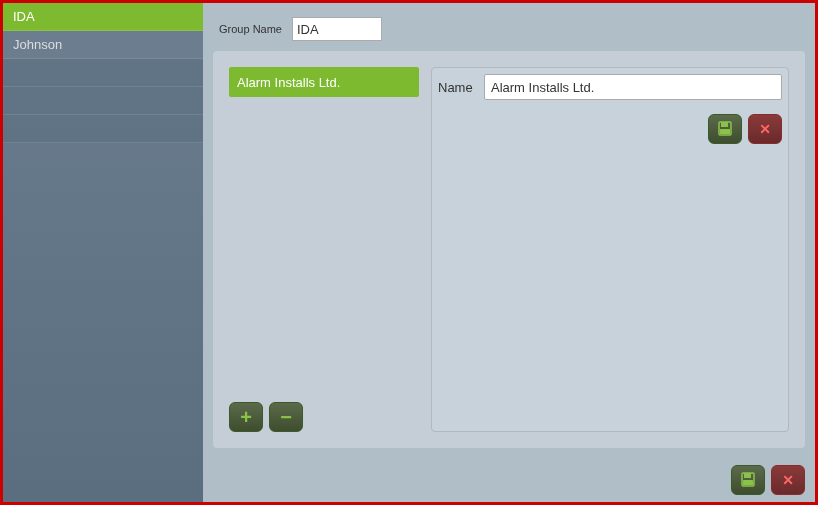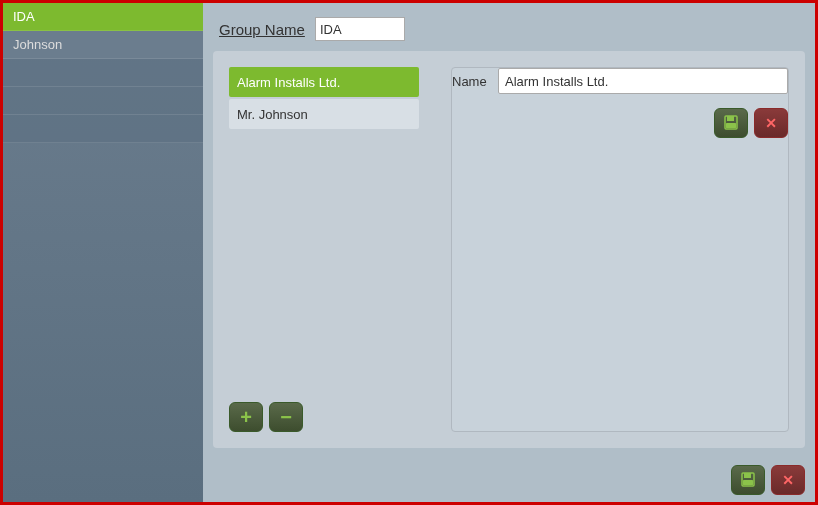--- a/index.html
+++ b/index.html
@@ -65,24 +65,23 @@
       line-height: 1.1;
     }
 
     .group-name-row {
       display: flex;
       align-items: center;
       margin-top: 6px;
       margin-bottom: 4px;
     }
     .group-name-label {
-      font-size: 15px;
+      font-size: 11px;
       color: #333;
       margin-right: 10px;
-      text-decoration: underline;
     }
     .group-name-input {
       width: 90px;
       height: 24px;
       border: 1px solid #aaa;
       background: #fff;
       padding: 2px 4px;
       font-size: 13px;
       color: #333;
       outline: none;
@@ -94,21 +93,21 @@
       background: #c5ced6;
       margin: 0 10px 10px 10px;
       border-radius: 4px;
       display: flex;
       flex-direction: column;
       padding: 16px;
     }
 
     .two-col {
       display: flex;
-      gap: 32px;
+      gap: 12px;
       flex: 1;
     }
 
     
     .list-col {
       width: 190px;
       display: flex;
       flex-direction: column;
     }
 
@@ -160,21 +159,21 @@
       justify-content: center;
       line-height: 1;
     }
 
     
     .detail-col {
       flex: 1;
       background: #c8d2da;
       border: 1px solid #b0b8c0;
       border-radius: 4px;
-      padding: 0;
+      padding: 6px;
       display: flex;
       flex-direction: column;
     }
 
     .detail-row {
       display: flex;
       align-items: center;
       margin-bottom: 10px;
     }
     .detail-label {
@@ -255,23 +254,20 @@
     </div>
   </div>
 
   <div class="content-panel">
     <div class="two-col">
 
       <div class="list-col">
         <div class="client-list">
           <div class="list-item selected">
             <span>Alarm Installs Ltd.</span>
-          </div>
-          <div class="list-item normal">
-            <span>Mr. Johnson</span>
           </div>
         </div>
         <div class="list-buttons">
           <button class="btn-round">+</button>
           <button class="btn-round">−</button>
         </div>
       </div>
 
       <div class="detail-col">
         <div class="detail-row">

